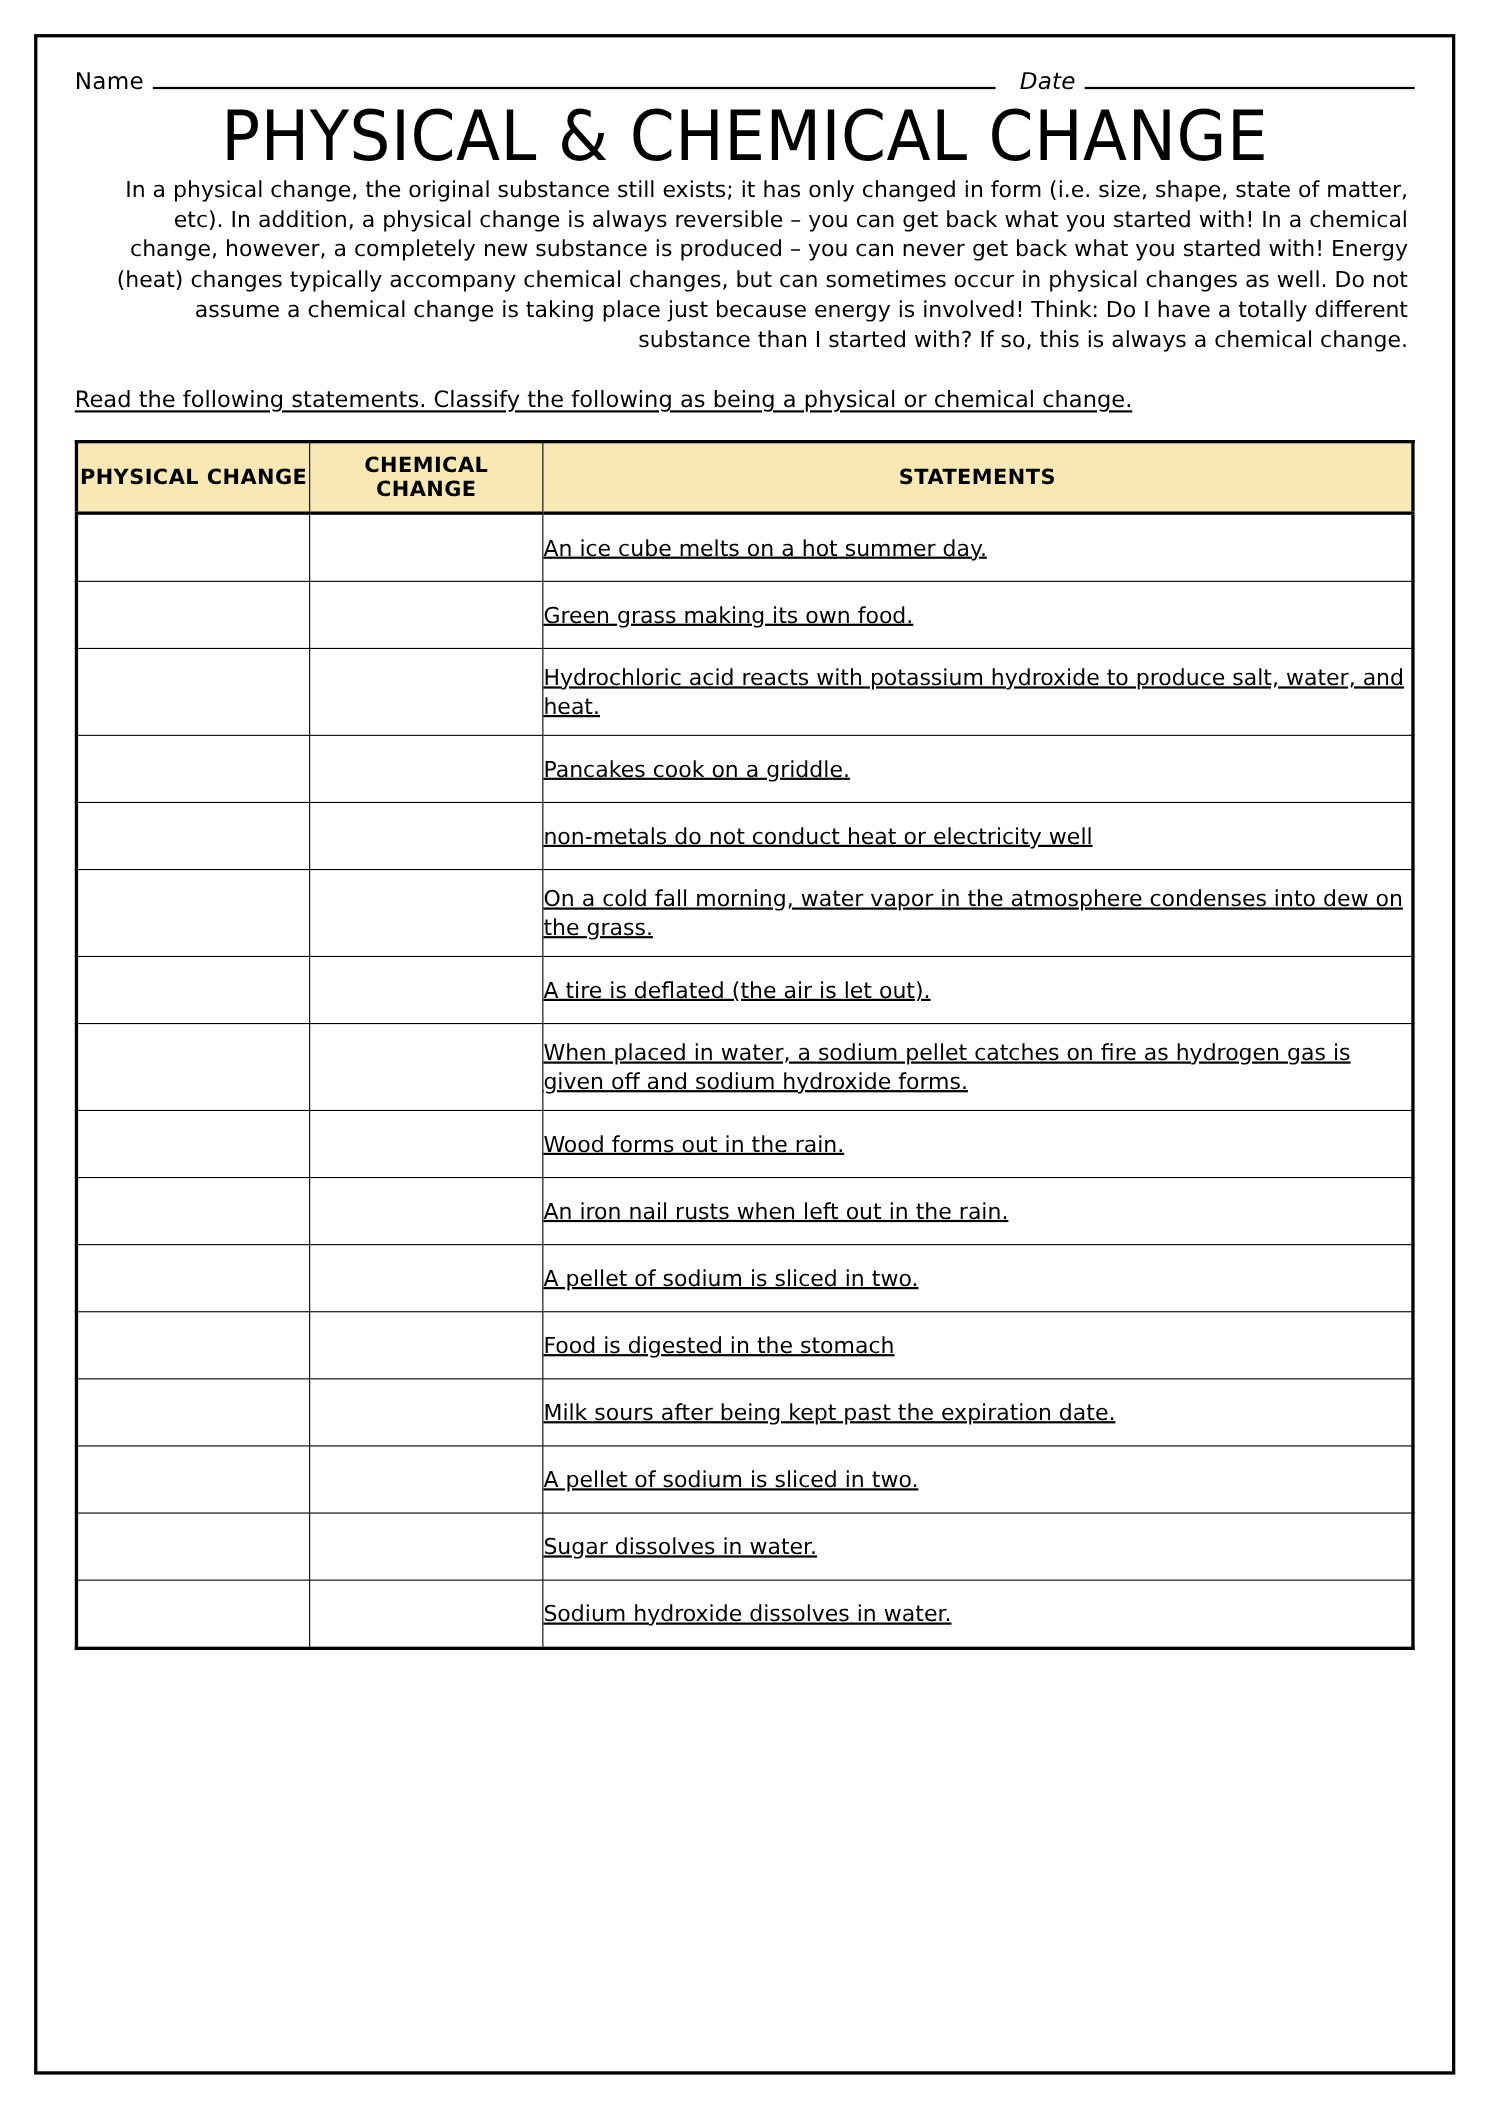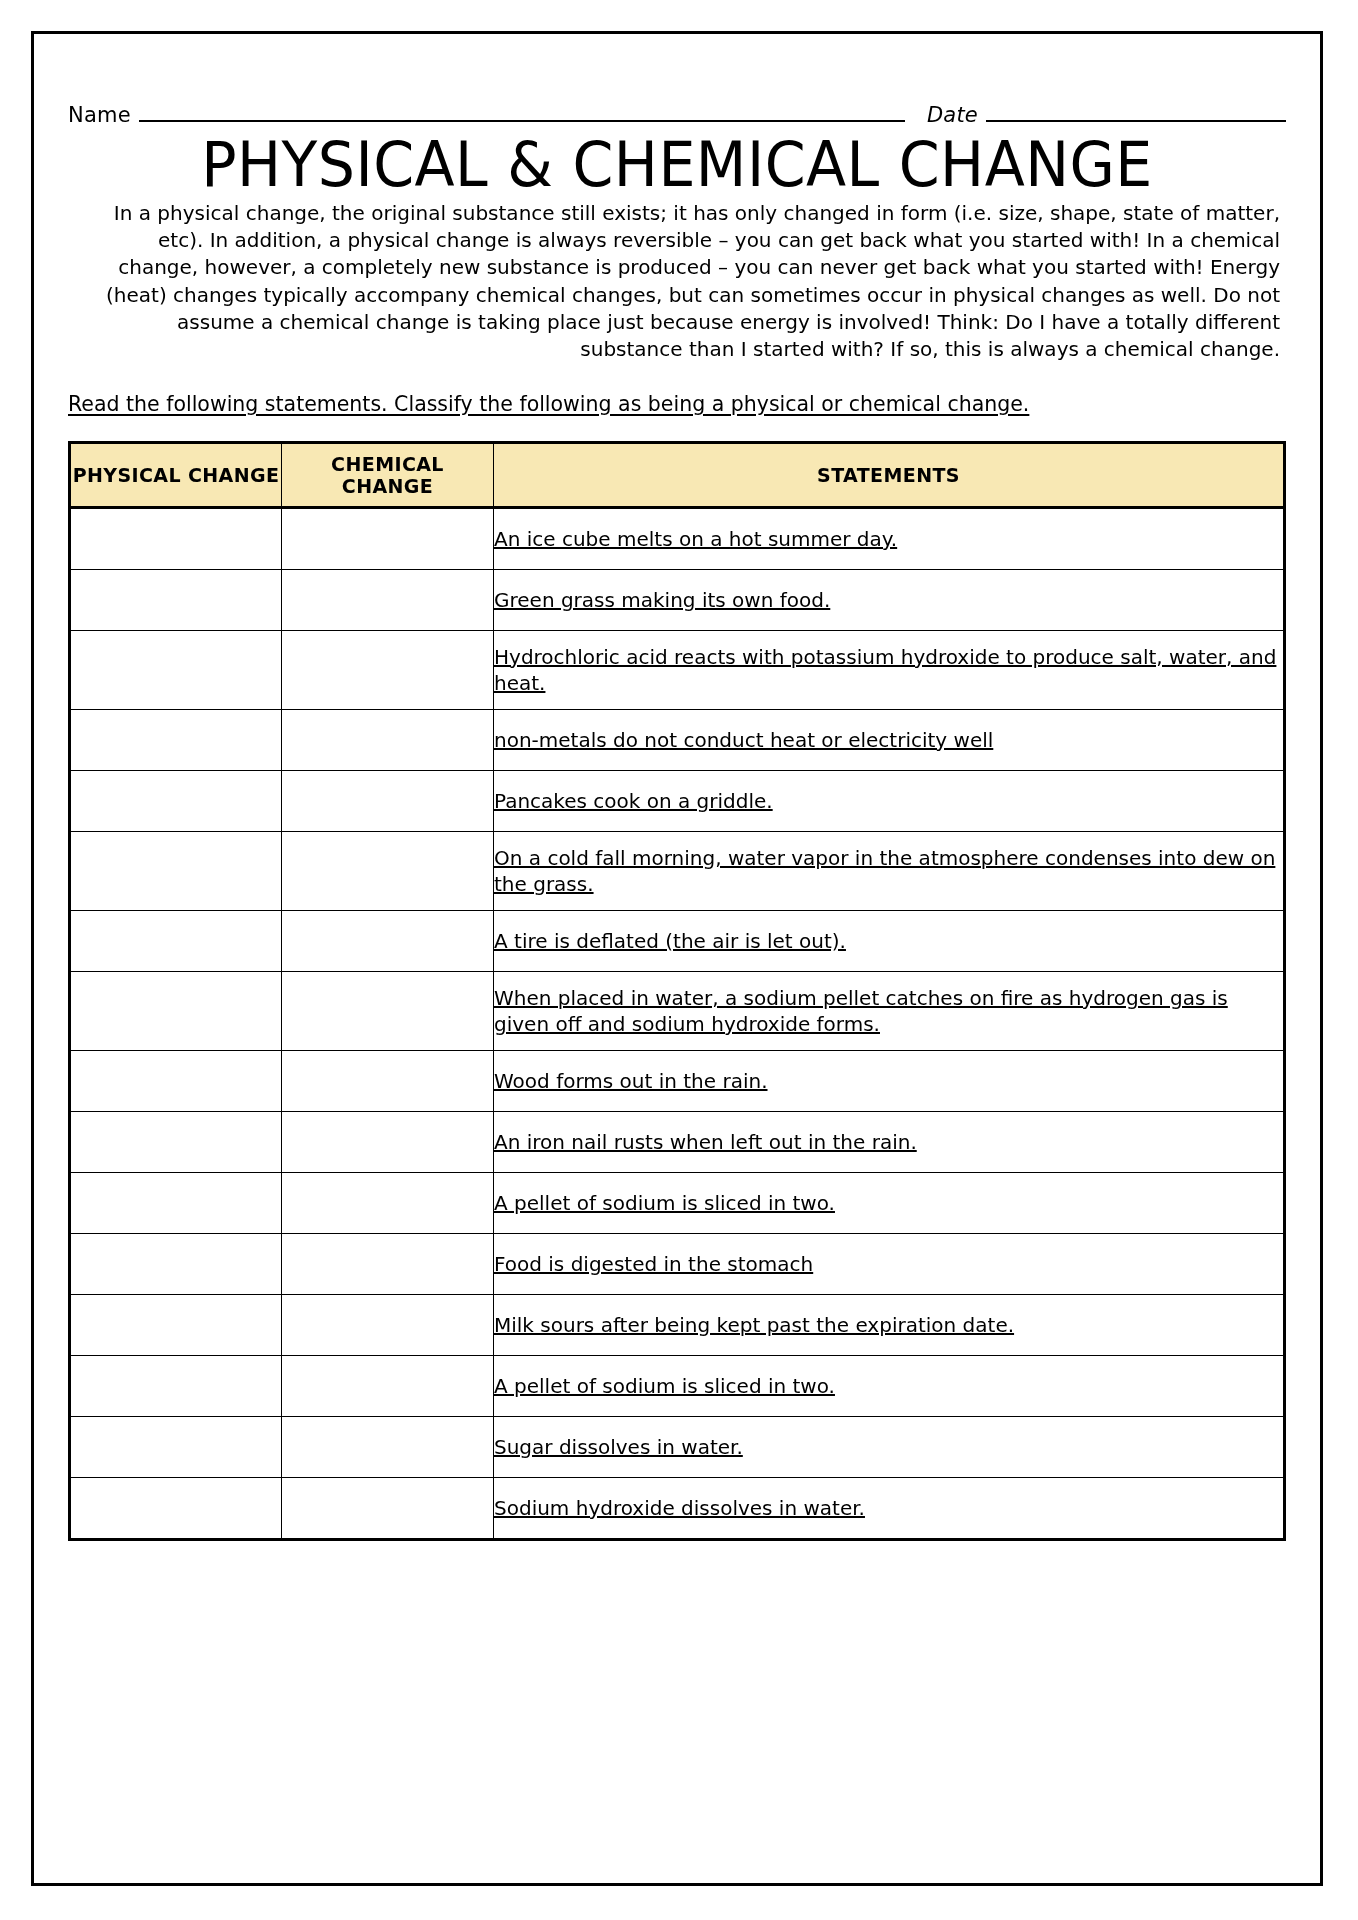--- a/index.html
+++ b/index.html
@@ -19,21 +19,20 @@
     left: 31px;
     top: 31px;
     width: 1292px;
     height: 1855px;
     border: 3px solid #000000;
     box-sizing: border-box;
     background: #ffffff;
   }
   .inner {
     padding: 28px 34px 0 34px;
-    margin-top: 41px;
   }
 
   
   .namedate {
     display: flex;
     align-items: baseline;
     font-size: 21px;
     letter-spacing: 0.2px;
     margin-bottom: 6px;
   }
@@ -168,26 +167,26 @@
             <td class="stmt-cell">Green grass making its own food.</td>
           </tr>
           <tr class="two-line">
             <td class="mark-cell"></td>
             <td class="mark-cell"></td>
             <td class="stmt-cell">Hydrochloric acid reacts with potassium hydroxide to produce salt, water, and heat.</td>
           </tr>
           <tr>
             <td class="mark-cell"></td>
             <td class="mark-cell"></td>
+            <td class="stmt-cell">Pancakes cook on a griddle.</td>
+          </tr>
+          <tr>
+            <td class="mark-cell"></td>
+            <td class="mark-cell"></td>
             <td class="stmt-cell">non-metals do not conduct heat or electricity well</td>
-          </tr>
-          <tr>
-            <td class="mark-cell"></td>
-            <td class="mark-cell"></td>
-            <td class="stmt-cell">Pancakes cook on a griddle.</td>
           </tr>
           <tr class="two-line">
             <td class="mark-cell"></td>
             <td class="mark-cell"></td>
             <td class="stmt-cell">On a cold fall morning, water vapor in the atmosphere condenses into dew on the grass.</td>
           </tr>
           <tr>
             <td class="mark-cell"></td>
             <td class="mark-cell"></td>
             <td class="stmt-cell">A tire is deflated (the air is let out).</td>

